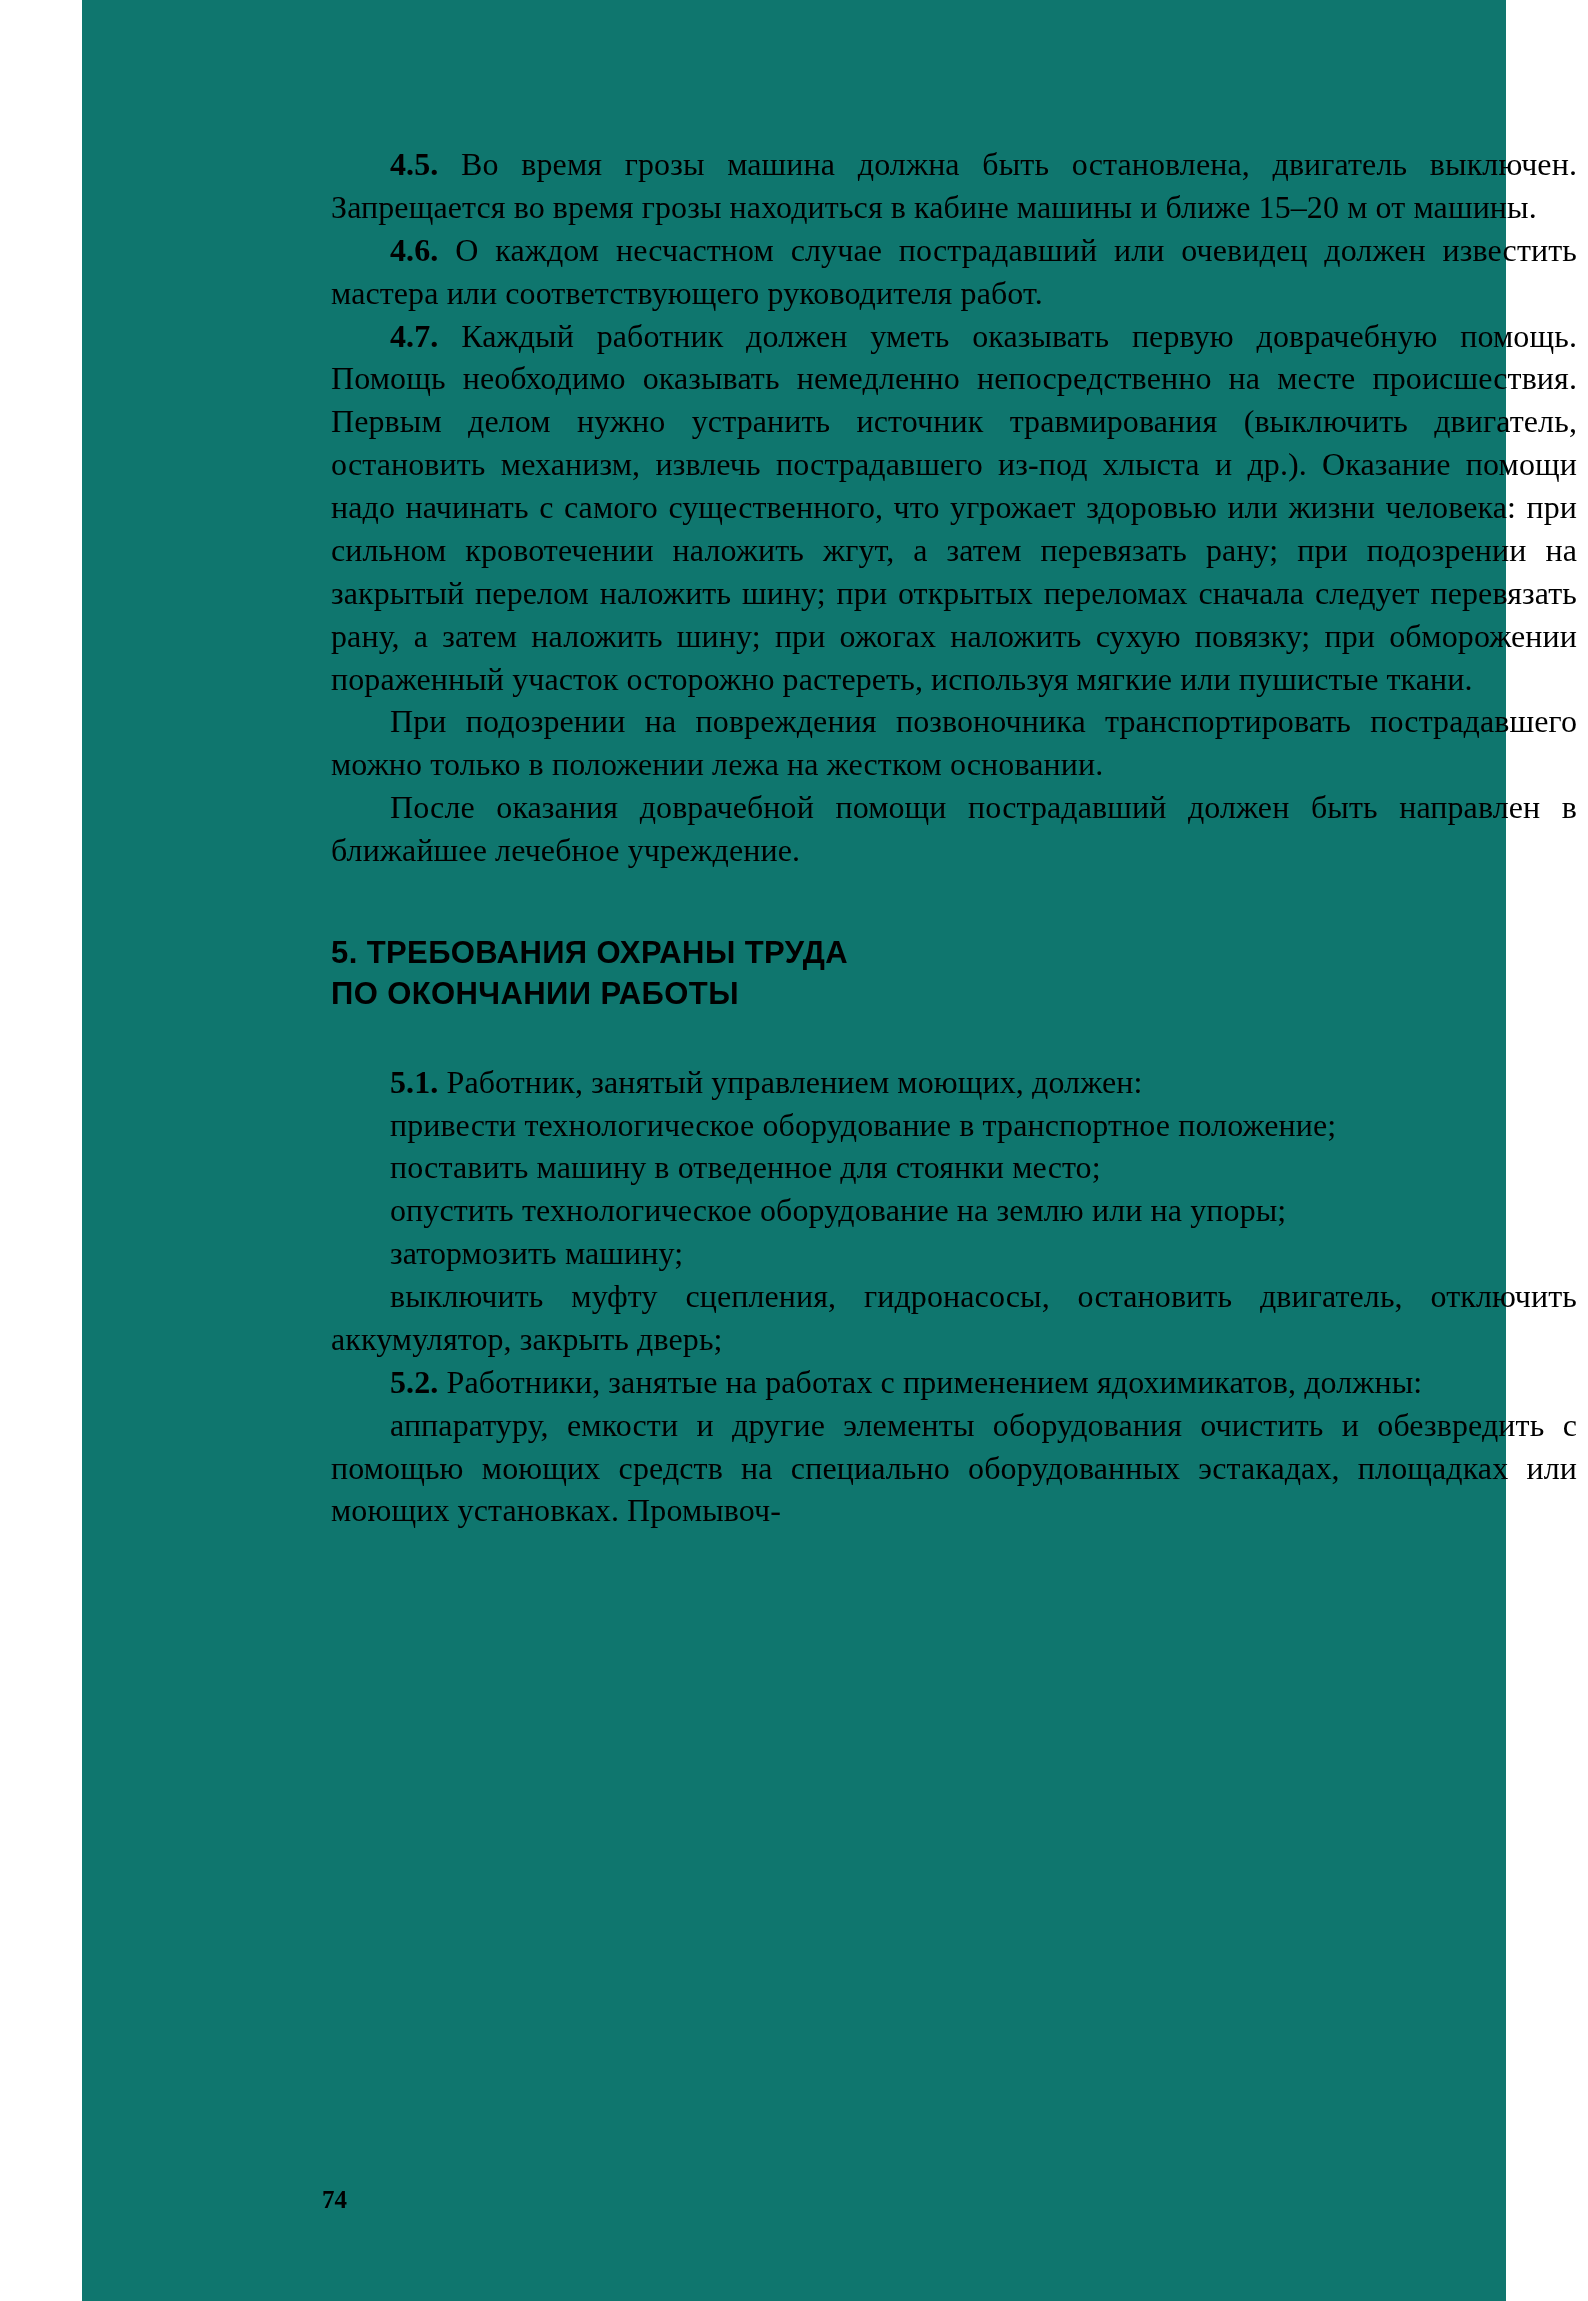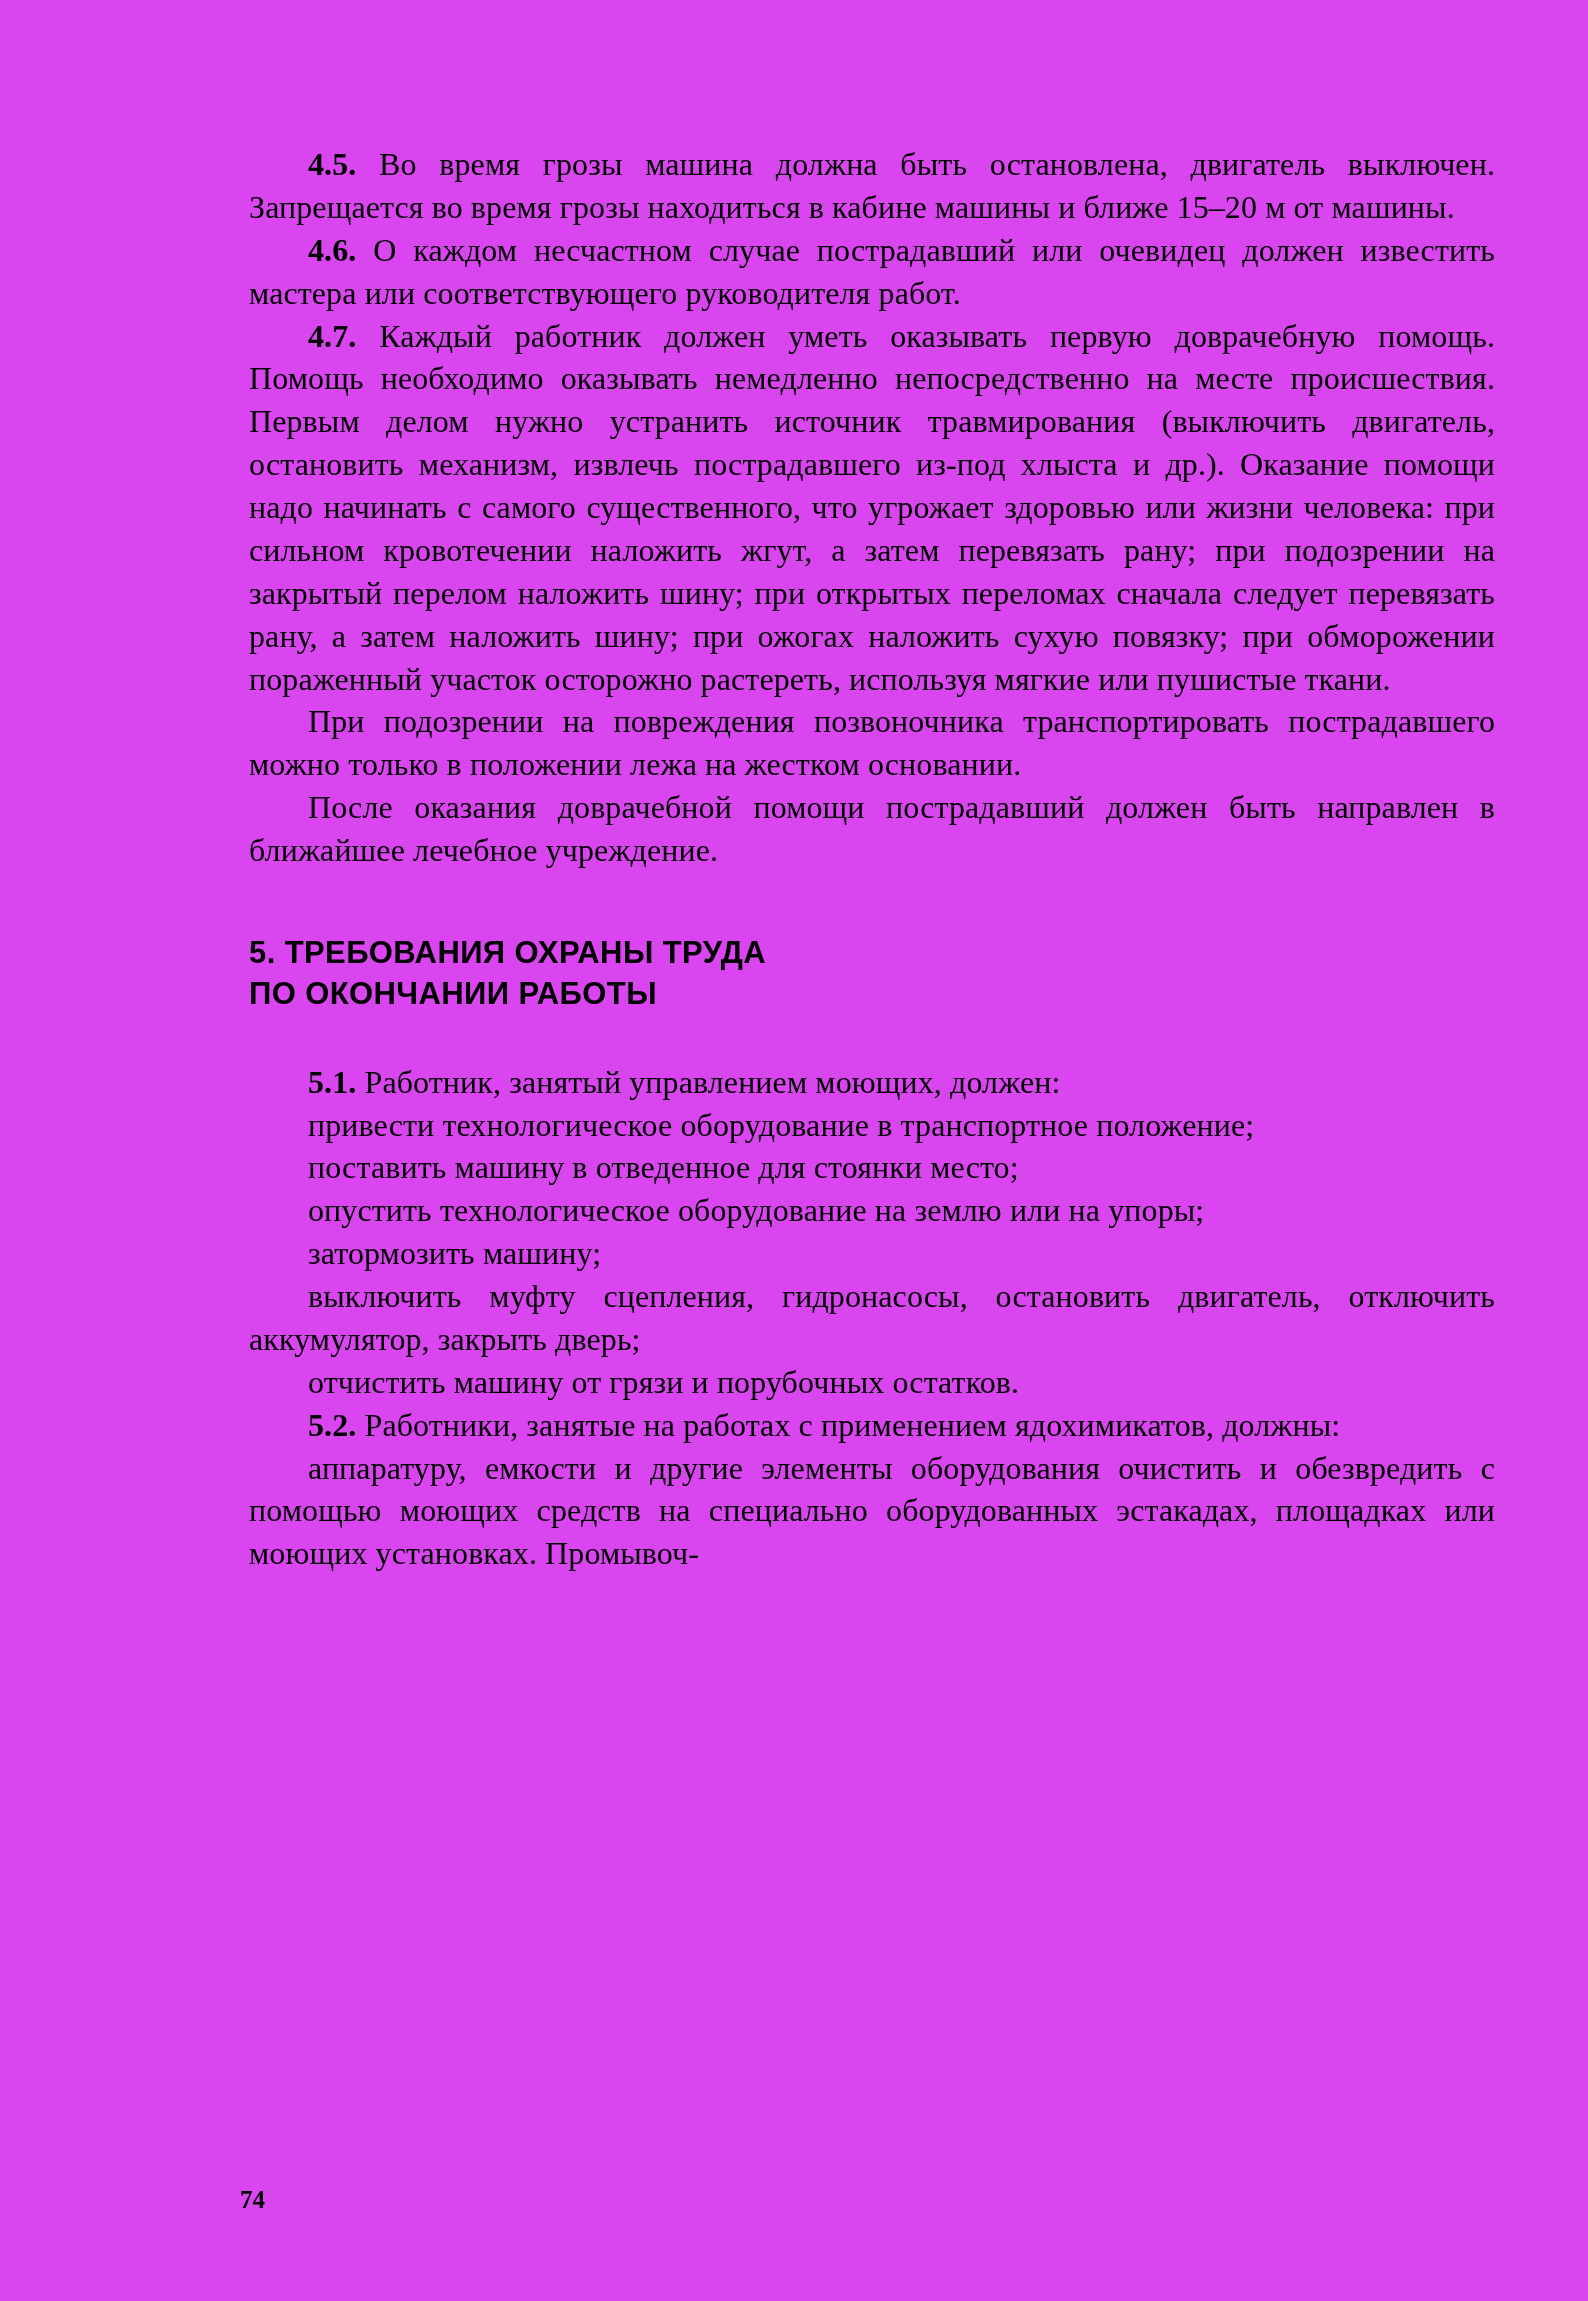--- a/index.html
+++ b/index.html
@@ -2,24 +2,24 @@
 <html lang="ru" style="font-size:15px"><head>
 <meta charset="utf-8">
 <style>
   html, body {
     margin: 0;
     padding: 0;
     background: #ffffff;
   }
   .page {
     position: relative;
-    width: 1588px;
+    width: 1424px;
     height: 2302px;
     margin: 0 auto;
-    background: #d946ef;
+    background: #0f766e;
     font-family: "Liberation Serif", "DejaVu Serif", serif;
     color: #000000;
     box-sizing: border-box;
   }
   .content {
     position: absolute;
     left: 249px;
     top: 143px;
     width: 1246px;
   }
@@ -79,21 +79,20 @@
       <span class="line">ПО ОКОНЧАНИИ РАБОТЫ</span>
     </div>
 
     <p class="indent"><span class="num">5.1.</span><span> Работник, занятый управлением моющих, должен:</span></p>
 
     <p class="indent">привести технологическое оборудование в транспортное положение;</p>
     <p class="indent">поставить машину в отведенное для стоянки место;</p>
     <p class="indent">опустить технологическое оборудование на землю или на упоры;</p>
     <p class="indent">затормозить машину;</p>
     <p class="indent">выключить муфту сцепления, гидронасосы, остановить двигатель, отключить аккумулятор, закрыть дверь;</p>
-    <p class="indent">отчистить машину от грязи и порубочных остатков.</p>
 
     <p class="indent"><span class="num">5.2.</span><span> Работники, занятые на работах с применением ядохимикатов, должны:</span></p>
 
     <p class="indent">аппаратуру, емкости и другие элементы оборудования очистить и обезвредить с помощью моющих средств на специально оборудованных эстакадах, площадках или моющих установках. Промывоч-</p>
 
   </div>
 
   <div class="page-number">74</div>
 </div>
 

